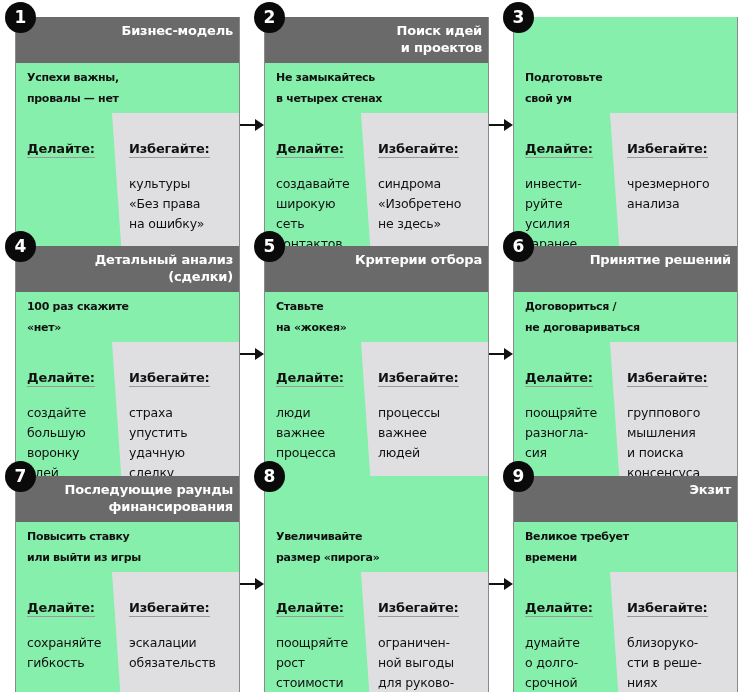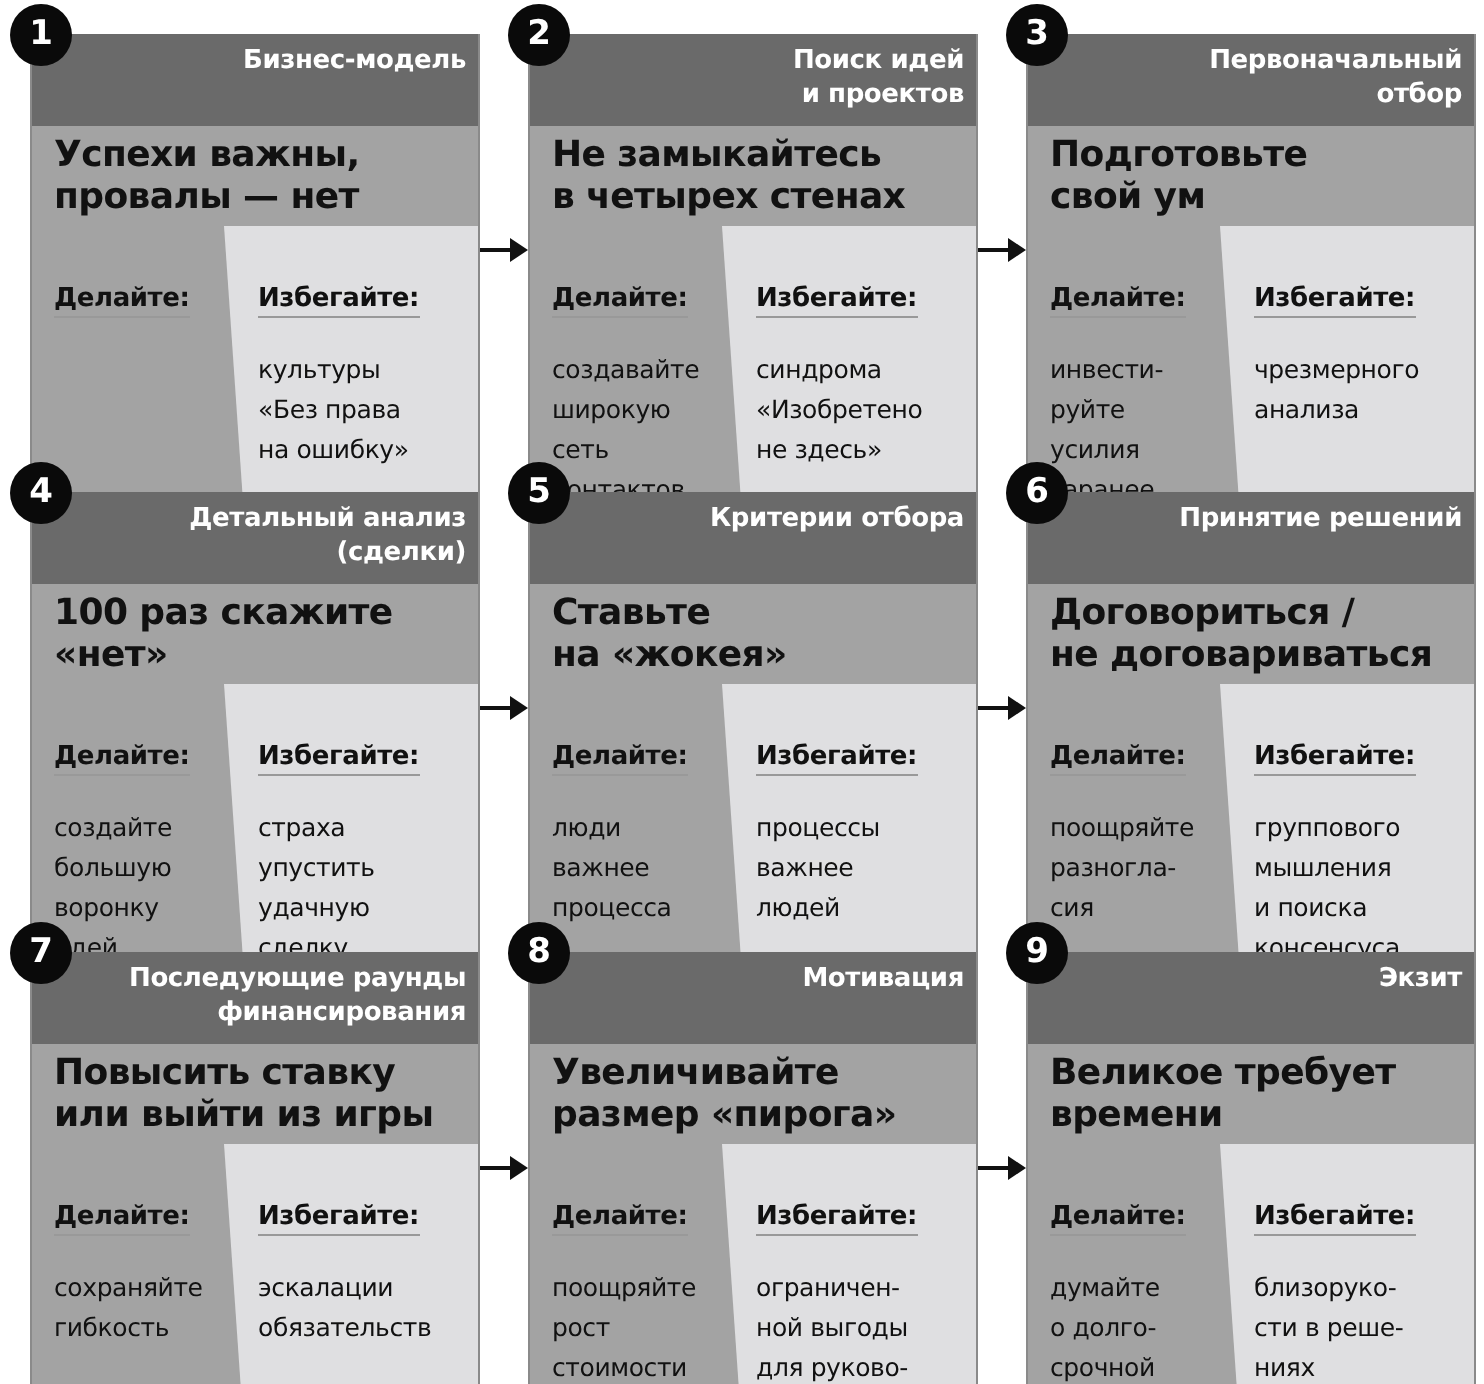--- a/index.html
+++ b/index.html
@@ -5,37 +5,37 @@
     html, body { margin: 0; padding: 0; }
     body {
       width: 742px; height: 692px; background: #ffffff; position: relative;
       overflow: hidden; font-family: "DejaVu Sans", "Liberation Sans", sans-serif; color: #111;
     }
     .card {
       position: absolute; width: 225px; height: 271px;
       box-sizing: border-box;
       border-left: 1.5px solid #8a8a8a; border-right: 1.5px solid #8a8a8a;
       border-bottom: 1.5px solid #333;
-      background: #a3a3a3;
+      background: #86efac;
     }
     .card .hdr {
       position: absolute; left: 0; right: 0; top: 0; height: 46px;
       background: #6a6a6a; color: #fff;
       font-weight: bold; font-size: 13px; line-height: 17px;
       text-align: right; padding: 5px 6px 0 40px; box-sizing: border-box;
       white-space: pre-line; letter-spacing: -0.2px;
     }
     .card .avoid-bg {
       position: absolute; right: 0; bottom: 0; left: 0; top: 96px;
       background: #dfdfe1;
       clip-path: polygon(96px 0, 100% 0, 100% 100%, 108px 100%);
     }
     .card .title {
       position: absolute; left: 11px; top: 50px; right: 3px;
-      font-weight: bold; font-size: 18px; line-height: 21px;
+      font-weight: bold; font-size: 11px; line-height: 21px;
       white-space: pre-line; letter-spacing: -0.3px;
     }
     .col {
       position: absolute; top: 102px; font-size: 12.5px; line-height: 20px;
       white-space: pre-line; letter-spacing: -0.2px;
     }
     .col.do { left: 11px; width: 95px; }
     .col.avoid { left: 113px; width: 110px; }
     .col .lbl {
       display: inline-block; font-weight: bold; font-size: 13px;
@@ -99,22 +99,20 @@
 «Изобретено
 не здесь»</div>
     </div>
   </div>
     <div class="num" style="left: 254px; top: 2px;">2</div>
     <div class="arrow" style="left: 489px; top: 119px;">
       <div class="line"></div>
       <div class="head"></div>
     </div>
     <div class="card" style="left: 513px; top: 17px;">
-    <div class="hdr">Первоначальный
-отбор</div>
     <div class="avoid-bg"></div>
     <div class="title">Подготовьте
 свой ум</div>
     <div class="col do">
       <span class="lbl">Делайте:</span>
       <div class="txt">инвести-
 руйте
 усилия
 заранее</div>
     </div>
@@ -210,21 +208,20 @@
       <div class="txt">эскалации
 обязательств</div>
     </div>
   </div>
     <div class="num" style="left: 5px; top: 461px;">7</div>
     <div class="arrow" style="left: 240px; top: 578px;">
       <div class="line"></div>
       <div class="head"></div>
     </div>
     <div class="card" style="left: 264px; top: 476px;">
-    <div class="hdr">Мотивация</div>
     <div class="avoid-bg"></div>
     <div class="title">Увеличивайте
 размер «пирога»</div>
     <div class="col do">
       <span class="lbl">Делайте:</span>
       <div class="txt">поощряйте
 рост
 стоимости</div>
     </div>
     <div class="col avoid">

